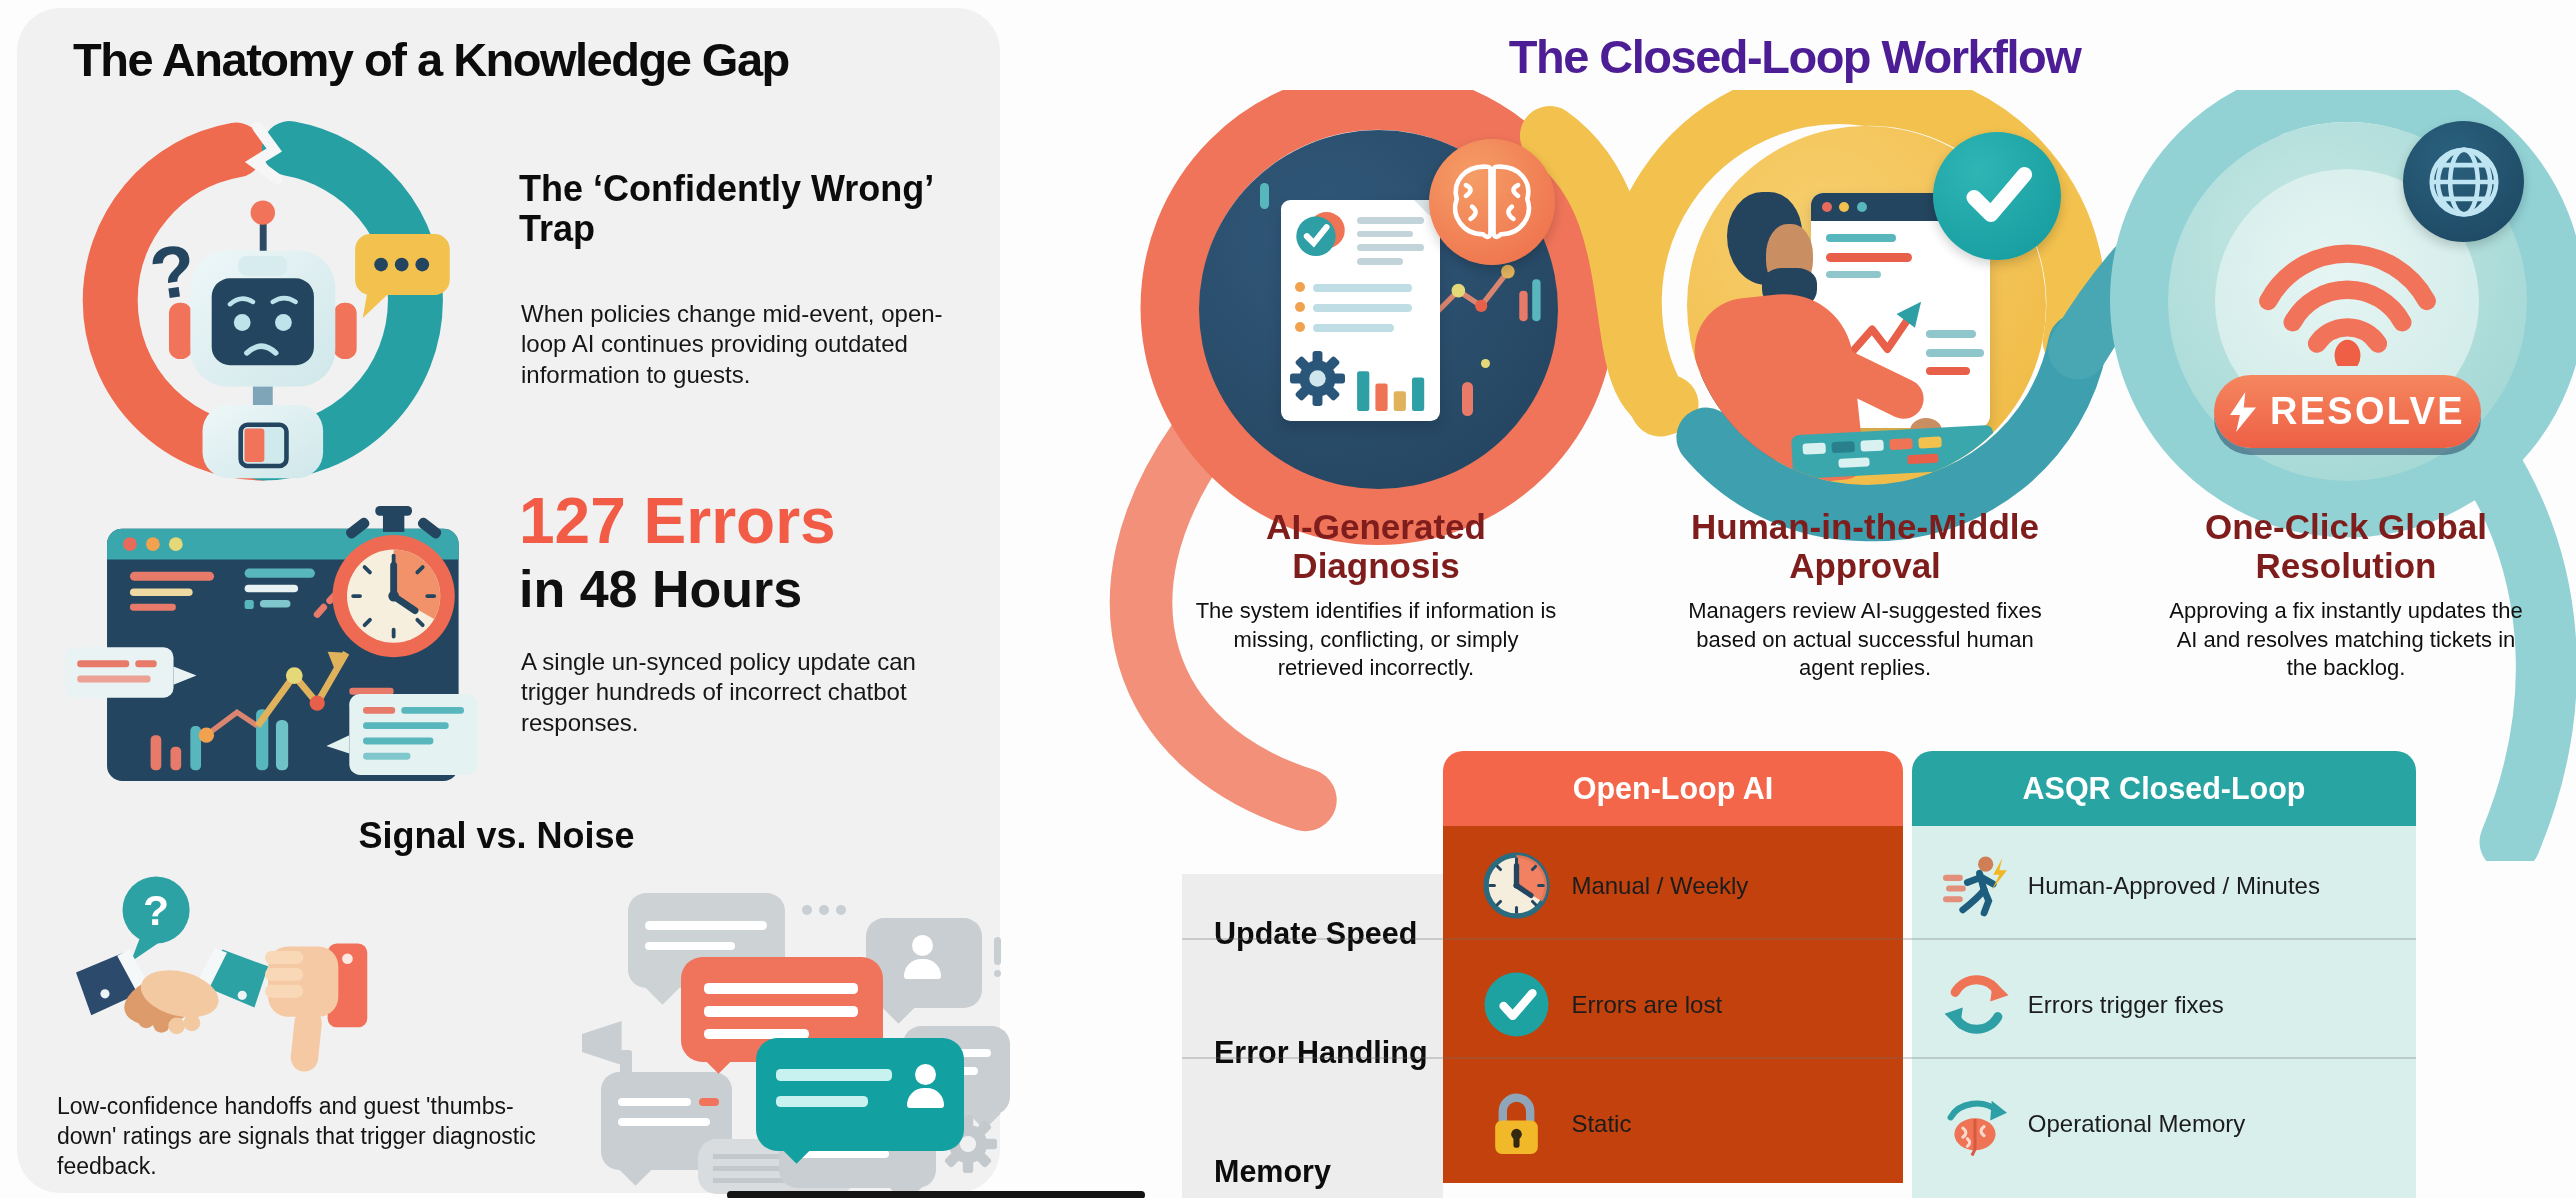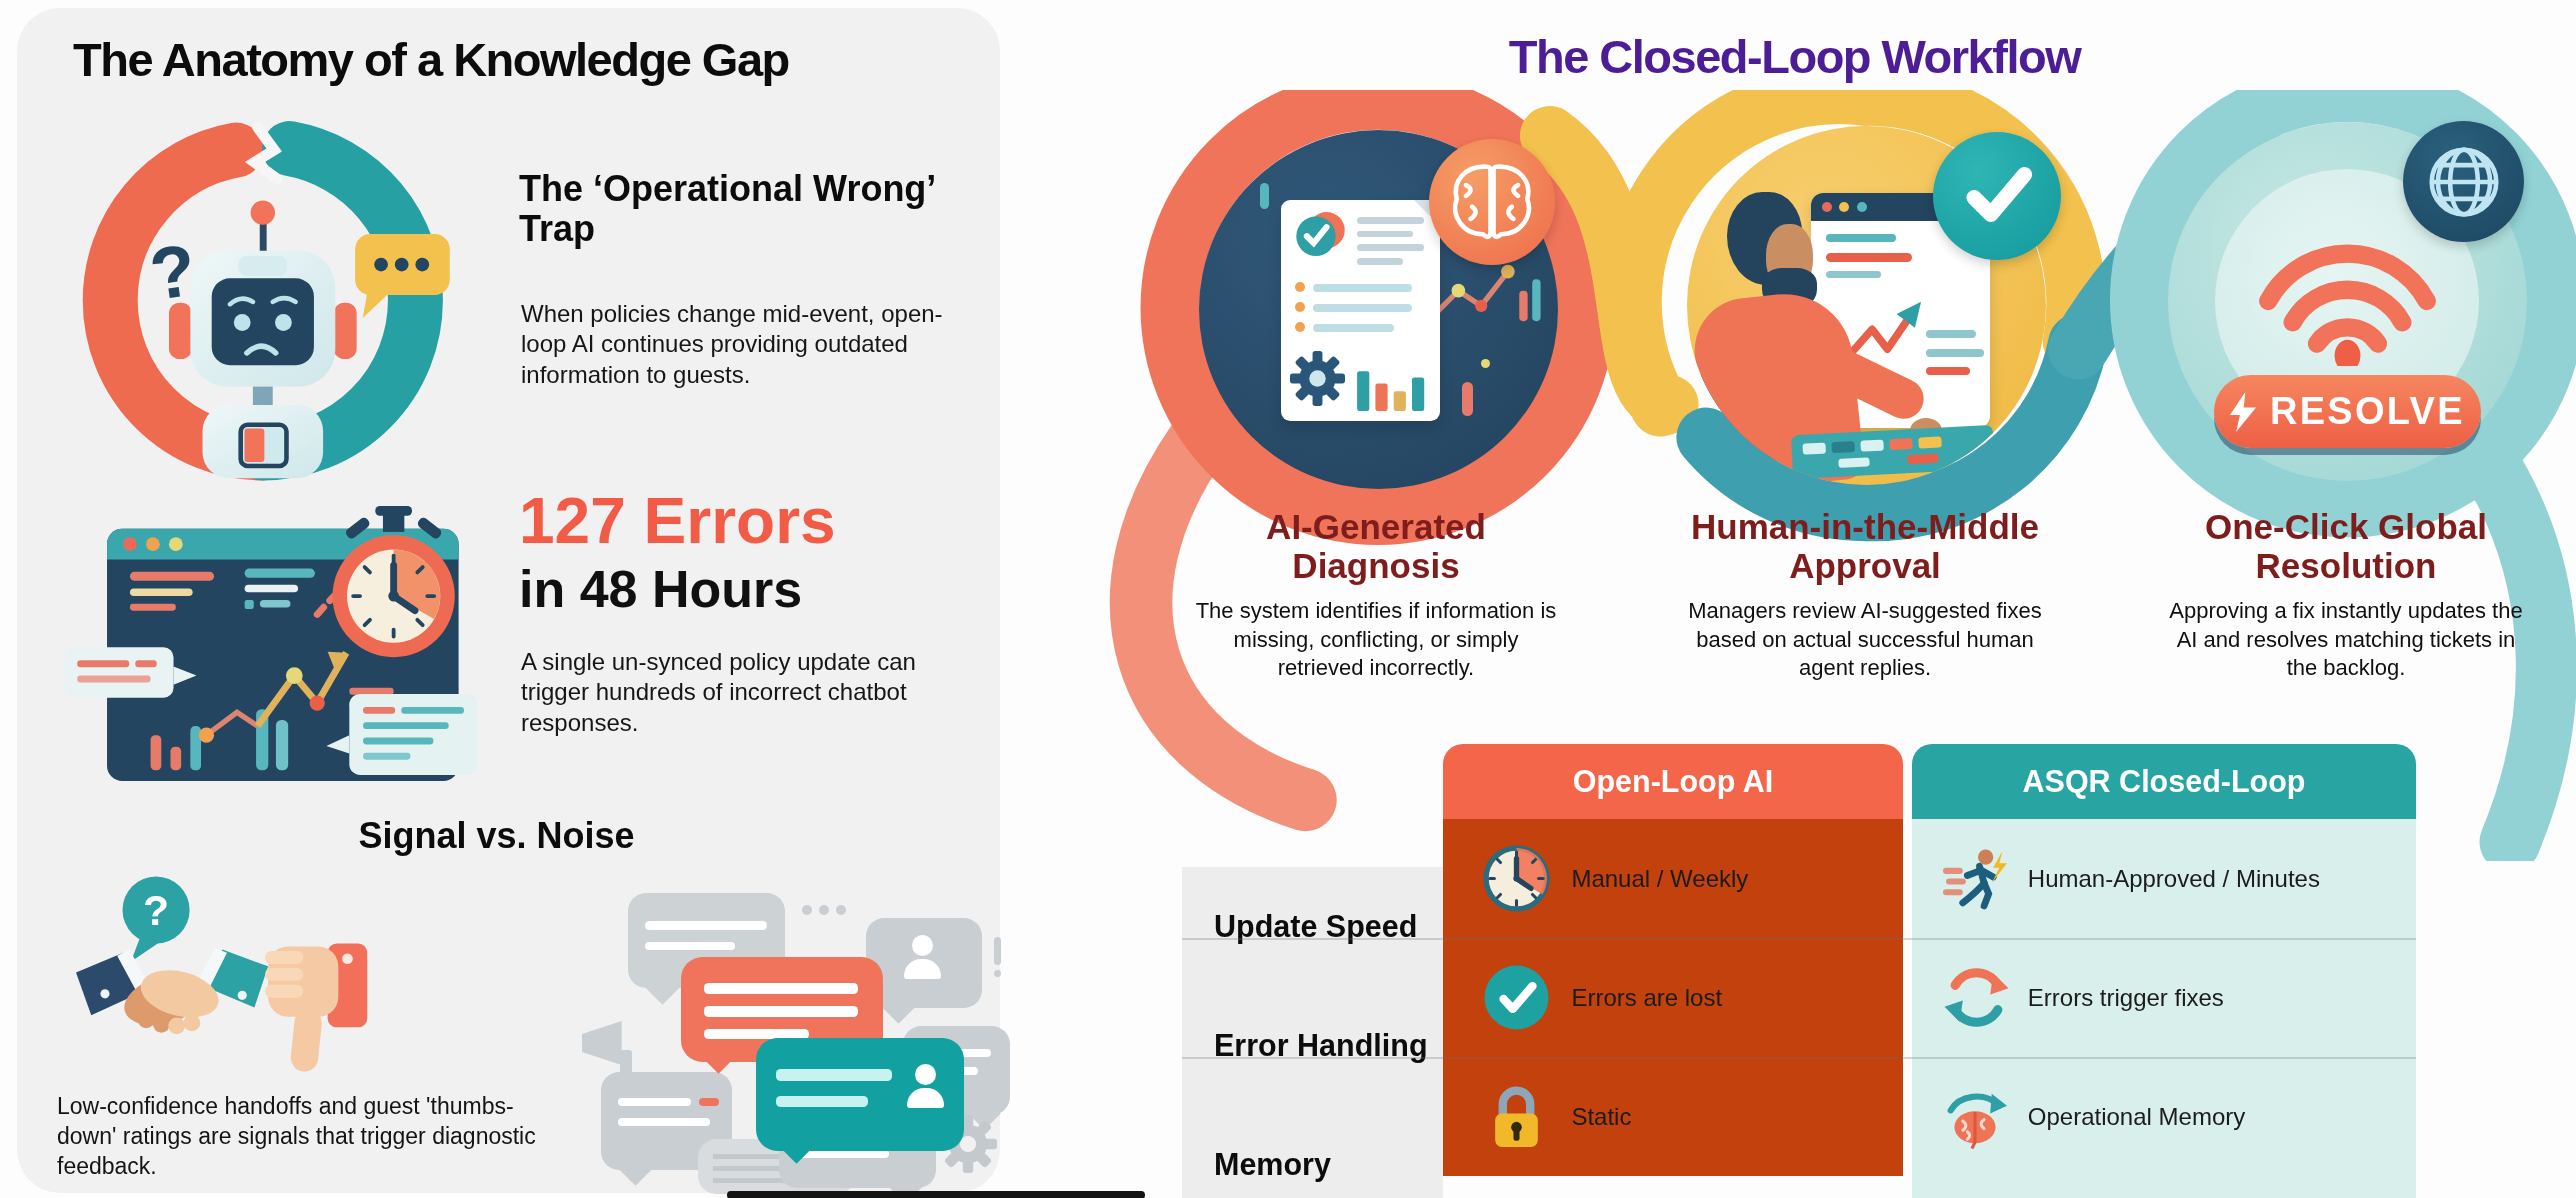--- a/index.html
+++ b/index.html
@@ -45,21 +45,21 @@
   .badge-brain{left:1429px;top:139px;width:126px;height:126px;background:radial-gradient(circle at 35% 30%,#f59d66,#ee6b49);}
   .badge-check{left:1933px;top:132px;width:128px;height:128px;background:radial-gradient(circle at 35% 30%,#2fb5b4,#13989c);}
   .badge-globe{left:2403px;top:121px;width:121px;height:121px;background:radial-gradient(circle at 40% 30%,#2a617d,#1c4560);}
 
   .step{top:508px;width:366px;text-align:center;z-index:2;}
   .step-h{font-size:35px;font-weight:800;line-height:1.1;color:#7f1d1d;}
   .step-b{margin-top:12.2px;font-size:22px;line-height:1.3;color:#101010;}
   .step1{left:1193px;} .step2{left:1682px;} .step3{left:2163px;}
 
   
-  .tbl-part{z-index:2;}
+  .tbl-part{z-index:2;margin-top:7px;}
   .lbl-col{left:1182px;top:867px;width:261px;height:357px;background:#ededed;border-radius:0 0 0 20px;}
   .open-head{left:1443px;top:744px;width:460px;height:75px;background:#f4664a;border-radius:20px 20px 0 0;
              display:flex;align-items:center;justify-content:center;font-size:30.5px;font-weight:800;color:#fff;}
   .open-col{left:1443px;top:819px;width:460px;height:357px;background:#c2410c;}
   .closed-head{left:1912px;top:744px;width:504px;height:75px;background:#28a5a2;border-radius:20px 20px 0 0;
              display:flex;align-items:center;justify-content:center;font-size:30.5px;font-weight:800;color:#fff;}
   .closed-col{left:1912px;top:819px;width:504px;height:423px;background:#d8efec;border-radius:0 0 20px 0;}
   .t-row{height:119px;display:flex;align-items:center;box-sizing:border-box;}
   .lbl-col .t-row{padding-left:32px;font-size:30.5px;font-weight:800;color:#0c0c0c;}
   .open-col .t-row{padding-left:40px;gap:21.4px;font-size:24px;color:#1c1c1c;}
@@ -120,21 +120,21 @@
         <rect x="396" y="148" width="124" height="80" rx="20" fill="#f2c14e"></rect>
         <polygon points="412,224 442,224 406,258" fill="#f2c14e"></polygon>
         <circle cx="430" cy="188" r="9" fill="#24455f"></circle>
         <circle cx="457" cy="188" r="9" fill="#24455f"></circle>
         <circle cx="484" cy="188" r="9" fill="#24455f"></circle>
       </g>
       <text x="128" y="232" font-size="96" font-weight="bold" fill="#24455f" transform="rotate(-8 150 200)">?</text>
     </svg>
   </div>
 
-  <div class="abs cw-heading">The ‘Operational Wrong’ Trap</div>
+  <div class="abs cw-heading">The ‘Confidently Wrong’ Trap</div>
   <div class="abs cw-body">When policies change mid-event, open-loop AI continues providing outdated information to guests.</div>
 
   <div class="abs dash-illo">
     <svg width="428" height="321" viewBox="0 0 560 420">
       <rect x="55" y="60" width="460" height="330" rx="20" fill="#24455f"></rect>
       <path d="M 55,80 a 20,20 0 0 1 20,-20 h 420 a 20,20 0 0 1 20,20 v 20 H 55 Z" fill="#3aa7ad"></path>
       <circle cx="85" cy="80" r="9" fill="#e86a5a"></circle>
         <circle cx="115" cy="80" r="9" fill="#f2a24e"></circle>
         <circle cx="145" cy="80" r="9" fill="#e5d878"></circle>
       <rect x="85" y="116" width="110" height="12" rx="6" fill="#e87a6a"></rect>

